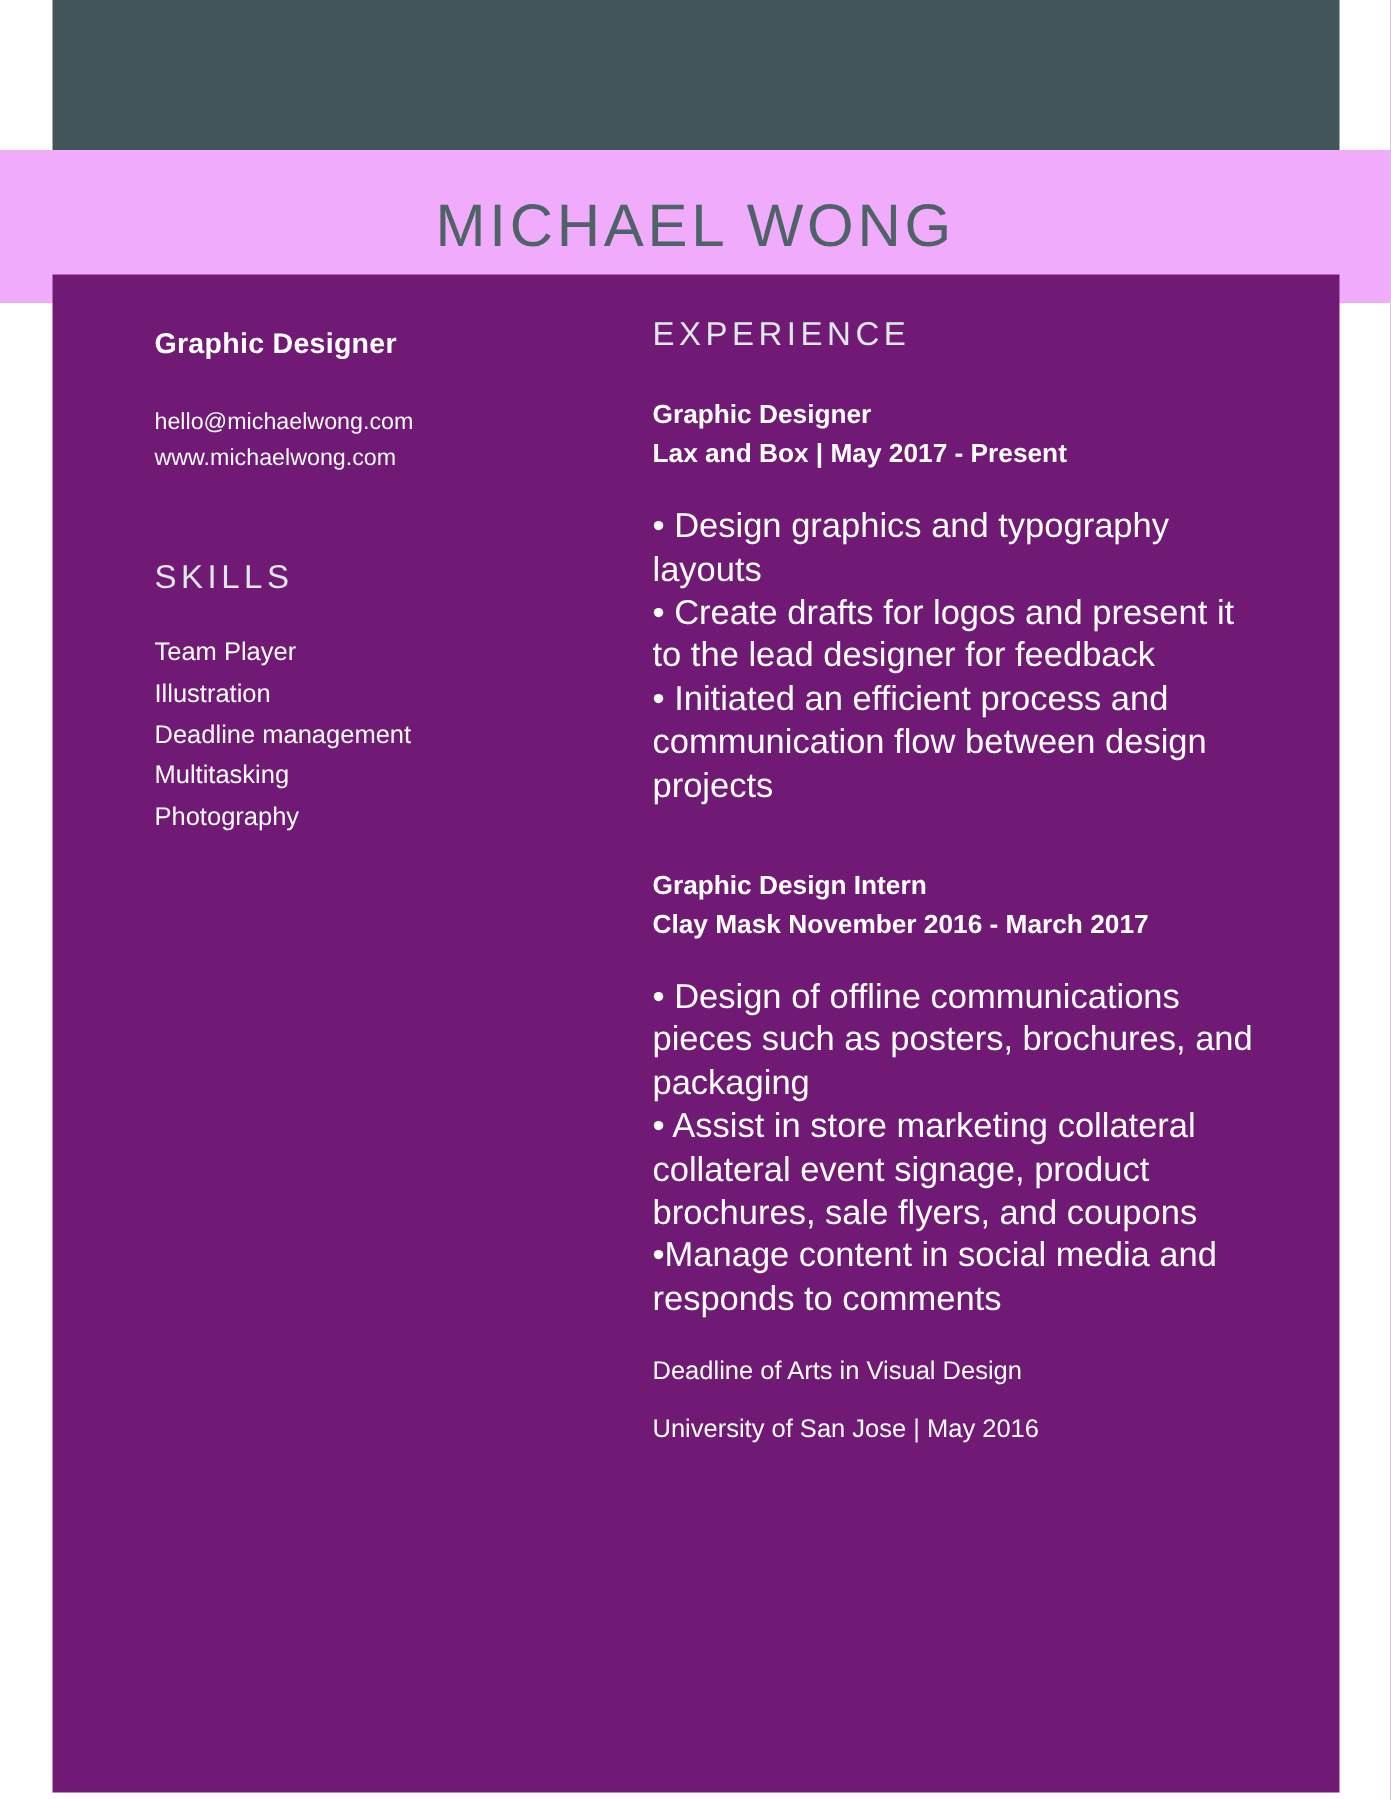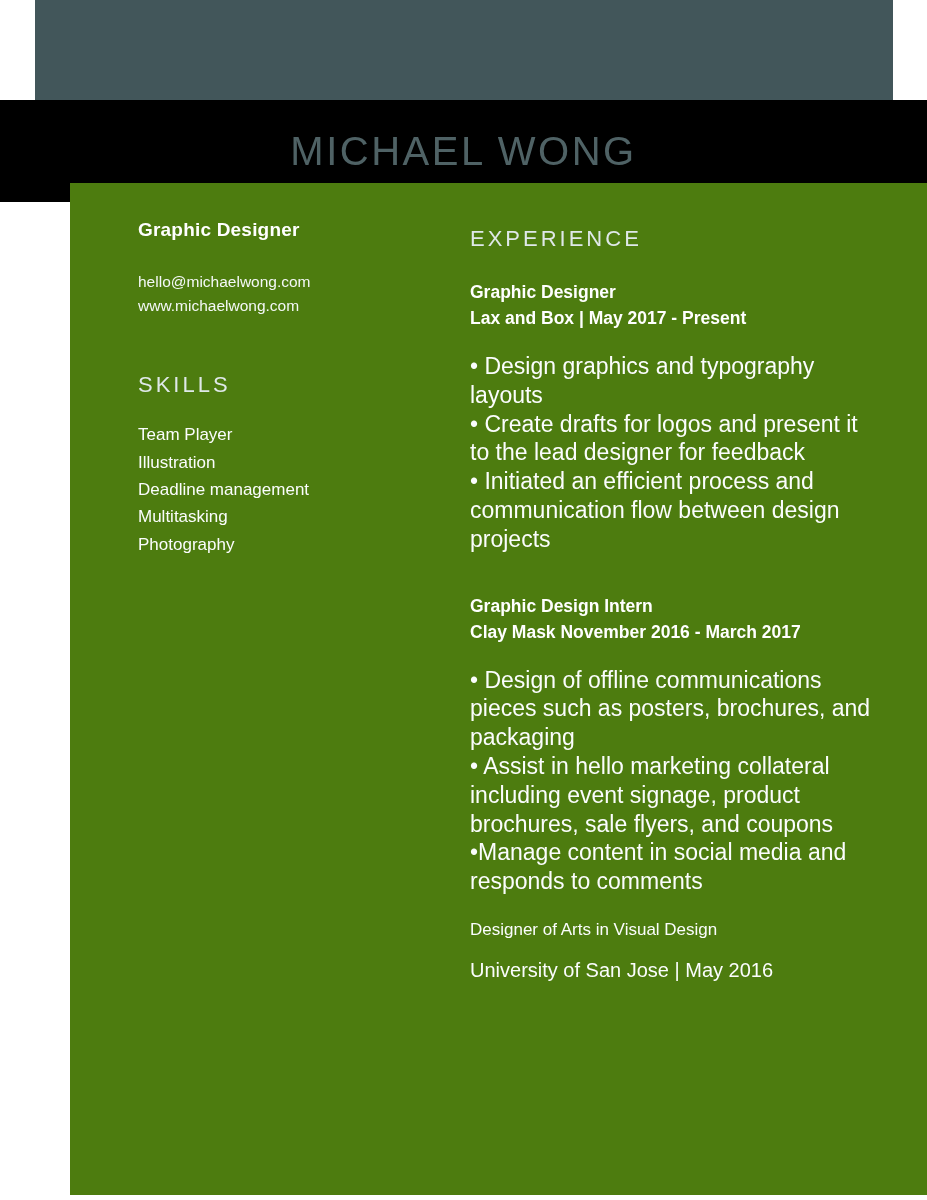--- a/index.html
+++ b/index.html
@@ -10,34 +10,34 @@
   }
   .page{position:relative;width:927px;height:1200px;background:#ffffff;overflow:hidden;}
 
   .topbar{
     position:absolute;left:35px;top:0;width:858px;height:100px;
     background:#42565a;
   }
 
   .name-band{
     position:absolute;left:0;top:100px;width:927px;height:102px;
-    background:#000000;display:flex;align-items:center;justify-content:center;
+    background:#f0abfc;display:flex;align-items:center;justify-content:center;
   }
   .name{
     font-size:40px;font-weight:300;letter-spacing:2.5px;color:#4f6265;
     white-space:nowrap;
   }
 
   .panel{
     position:absolute;left:35px;top:183px;width:858px;height:1012px;
-    background:#4d7c0f;color:#fafdfc;margin-left:35px;
+    background:#701a75;color:#fafdfc;
   }
 
   .col-left{position:absolute;left:68px;top:0;width:290px;}
-  .col-right{position:absolute;left:400px;top:16px;width:402px;}
+  .col-right{position:absolute;left:400px;top:0;width:402px;}
 
   .role-title{
     margin-top:36px;font-size:19px;font-weight:bold;color:#ffffff;
     letter-spacing:0.2px;
   }
   .contact-list{margin-top:29px;font-size:15.5px;line-height:24px;color:#f4f8f7;}
   .section-heading{
     font-size:22px;font-weight:400;letter-spacing:3px;color:#dfe8e8;
     line-height:1.05;
   }
@@ -45,21 +45,21 @@
   .skills-list{margin-top:25px;font-size:17px;line-height:27.4px;color:#fbfdfd;}
 
   .experience-heading{margin-top:28px;}
   .job-title{margin-top:29px;font-size:17.5px;font-weight:bold;line-height:26px;color:#ffffff;}
   .job-meta{font-size:17.5px;font-weight:bold;line-height:26px;color:#ffffff;}
   .job-bullets{margin-top:21px;font-size:23px;line-height:28.8px;color:#fbfdfd;}
   .job2-title{margin-top:39px;}
 
   .education-heading{margin-top:47px;}
   .edu-line1{margin-top:24px;font-size:17px;line-height:1.15;color:#fbfdfd;}
-  .edu-line2{margin-top:19px;font-size:20px;line-height:1.15;color:#fbfdfd;}
+  .edu-line2{margin-top:19px;font-size:17px;line-height:1.15;color:#fbfdfd;}
 </style>
 </head>
 <body>
 
 <div class="page">
 
   <div class="topbar"></div>
 
   <div class="name-band">
     <div class="name">MICHAEL WONG</div>
@@ -97,24 +97,24 @@
           <div>• Create drafts for logos and present it to the lead designer for feedback</div>
           <div>• Initiated an efficient process and communication flow between design projects</div>
         </div>
       </div>
 
       <div>
         <div class="job-title job2-title">Graphic Design Intern</div>
         <div class="job-meta">Clay Mask November 2016 - March 2017</div>
         <div class="job-bullets">
           <div>• Design of offline communications pieces such as posters, brochures, and packaging</div>
-          <div>• Assist in hello marketing collateral including event signage, product brochures, sale flyers, and coupons</div>
+          <div>• Assist in store marketing collateral collateral event signage, product brochures, sale flyers, and coupons</div>
           <div>•Manage content in social media and responds to comments</div>
         </div>
       </div>
 
-      <div class="edu-line1">Designer of Arts in Visual Design</div>
+      <div class="edu-line1">Deadline of Arts in Visual Design</div>
       <div class="edu-line2">University of San Jose | May 2016</div>
     </div>
 
   </div>
 
 </div>
 
 </body></html>

